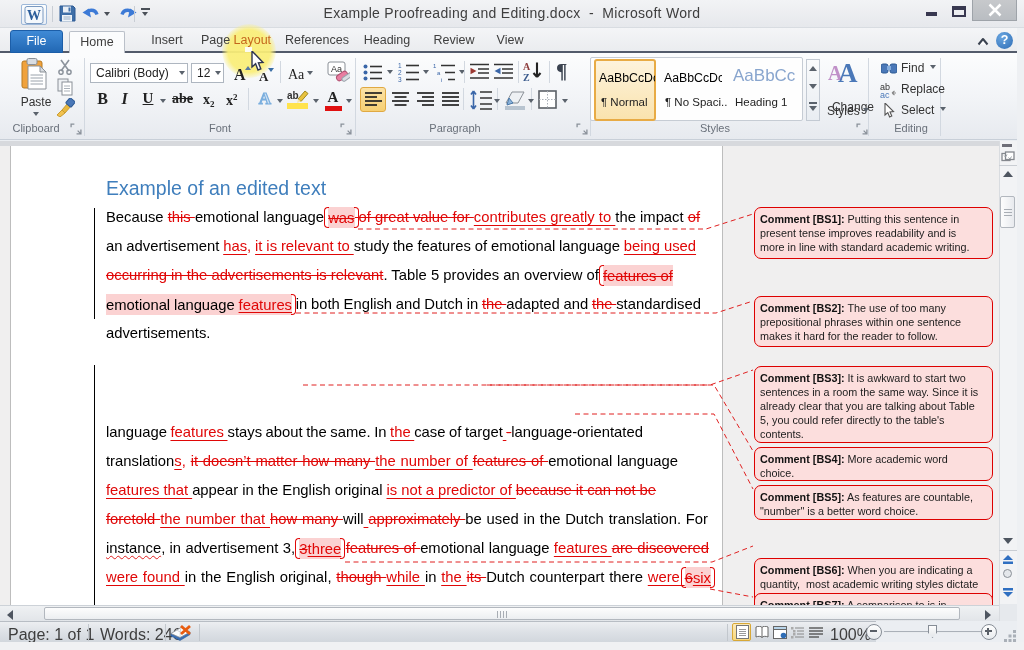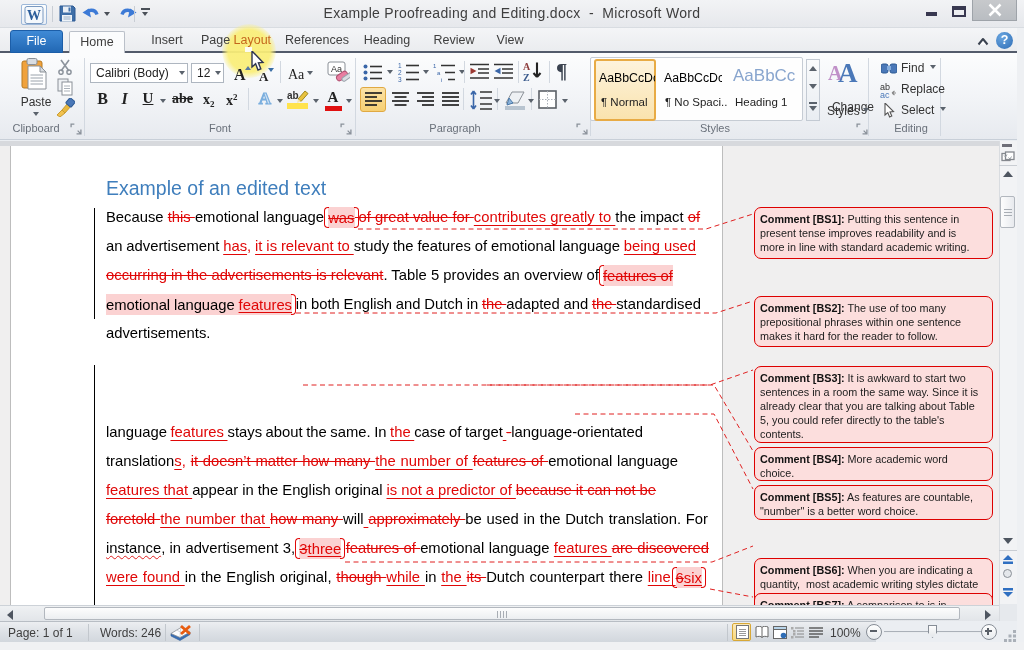--- a/index.html
+++ b/index.html
@@ -74,21 +74,21 @@
 
 
 #vscroll{position:absolute;left:999px;top:0px;width:19px;height:464px;
   background:#f2f3f5;border-left:1px solid #d9dce0;}
 #hscrollrow{position:absolute;left:0;top:605px;width:1024px;height:16px;
   background:linear-gradient(#eff1f3,#e2e5e9);border-top:1px solid #cdd2d8;}
 
 
 #statusbar{position:absolute;left:0;top:621px;width:876px;height:21px;
   background:linear-gradient(#eceef1 0%,#dde1e6 50%,#d2d7dd 100%);
-  border-top:1px solid #b8bdc4;font-size:12px;color:#3e3e3e;}
+  border-top:1px solid #b8bdc4;font-size:16px;color:#3e3e3e;}
 #bottomstrip{position:absolute;left:0;top:642px;width:1024px;height:8px;
   background:#f0f1f3;}
 .sep{position:absolute;top:2px;height:17px;width:1px;background:#c2c7cd;}
 </style>
 </head>
 <body>
 <div id="app">
 
 <div id="titlebar">
   <div id="title">Example Proofreading and Editing.docx&nbsp; -&nbsp; Microsoft Word</div>
@@ -438,21 +438,21 @@
   <div class="line" id="L2" style="word-spacing:-0.22px;left:106px;top:98px;">an advertisement <span class="ins">has</span><span class="insn">,</span> <span class="ins">it is relevant to </span>study the features of emotional language <span class="ins">being used</span></div>
   <div class="line" id="L3" style="word-spacing:0.04px;left:106px;top:127px;"><span class="del">occurring in the advertisements is relevant</span>. Table 5 provides an overview of <span class="del anchl">features of</span></div>
   <div class="line" id="L4" style="word-spacing:-0.37px;left:106px;top:156px;"><span class="anchm">emotional language </span><span class="ins anchr">features</span> in both English and Dutch in <span class="del">the </span>adapted and <span class="del">the </span>standardised</div>
   <div class="line" id="L5" style="left:106px;top:185px;">advertisements.</div>
 
   <div class="line" id="L8" style="word-spacing:-0.55px;left:106px;top:284px;">language <span class="ins">features </span>stays about the same. In <span class="ins">the </span>case of target<span class="ins"> </span><span class="del">-</span>language-orientated</div>
   <div class="line" id="L9" style="word-spacing:0.71px;left:106px;top:313px;">translation<span class="ins">s</span><span class="insn">,</span> <span class="del">it doesn’t matter how many </span><span class="ins">the number of </span><span class="del">features of </span>emotional language</div>
   <div class="line" id="L10" style="word-spacing:-0.12px;left:106px;top:342px;"><span class="ins">features that </span>appear in the English original <span class="ins">is not a predictor of </span><span class="del">because it can not be</span></div>
   <div class="line" id="L11" style="word-spacing:0.7px;left:106px;top:371px;"><span class="del">foretold </span><span class="ins">the number that </span><span class="del">how many </span>will<span class="ins"> </span><span class="del">approximately </span>be used in the Dutch translation. For</div>
   <div class="line" id="L12" style="word-spacing:0.22px;left:106px;top:400px;"><span class="wavy">instance</span>, in advertisement 3, <span class="del anchl">3</span><span class="ins anchr">three</span> <span class="del">features of </span>emotional language <span class="ins">features </span><span class="del">are discovered</span></div>
-  <div class="line" id="L13" style="word-spacing:0.68px;left:106px;top:429px;"><span class="ins">were found </span>in the English original, <span class="del">though </span><span class="ins">while </span>in <span class="ins">the </span><span class="del">its </span>Dutch counterpart there <span class="ins">line </span><span class="del anchl">6</span><span class="ins anchr">six</span></div>
+  <div class="line" id="L13" style="word-spacing:0.68px;left:106px;top:429px;"><span class="ins">were found </span>in the English original, <span class="del">though </span><span class="ins">while </span>in <span class="ins">the </span><span class="del">its </span>Dutch counterpart there <span class="ins">were </span><span class="del anchl">6</span><span class="ins anchr">six</span></div>
 
   <div class="balloon" style="top:66px;height:52px;"><b>Comment [BS1]:</b> Putting this sentence in<br>present tense improves readability and is<br>more in line with standard academic writing.</div>
   <div class="balloon" style="top:155px;height:51px;"><b>Comment [BS2]:</b> The use of too many<br>prepositional phrases within one sentence<br>makes it hard for the reader to follow.</div>
   <div class="balloon" style="top:225px;height:77px;"><b>Comment [BS3]:</b> It is awkward to start two<br>sentences in a room the same way. Since it is<br>already clear that you are talking about Table<br>5, you could refer directly to the table's<br>contents.</div>
   <div class="balloon" style="top:306px;height:34px;"><b>Comment [BS4]:</b> More academic word<br>choice.</div>
   <div class="balloon" style="top:344px;height:35px;"><b>Comment [BS5]:</b> As features are countable,<br>"number" is a better word choice.</div>
   <div class="balloon" style="top:417px;height:60px;"><b>Comment [BS6]:</b> When you are indicating a<br>quantity,&nbsp; most academic writing styles dictate<br>spelling small numbers out.</div>
   <div class="balloon" style="top:452px;height:40px;"><b>Comment [BS7]:</b> A comparison to is in</div>
 
   <div id="vscroll"></div>

